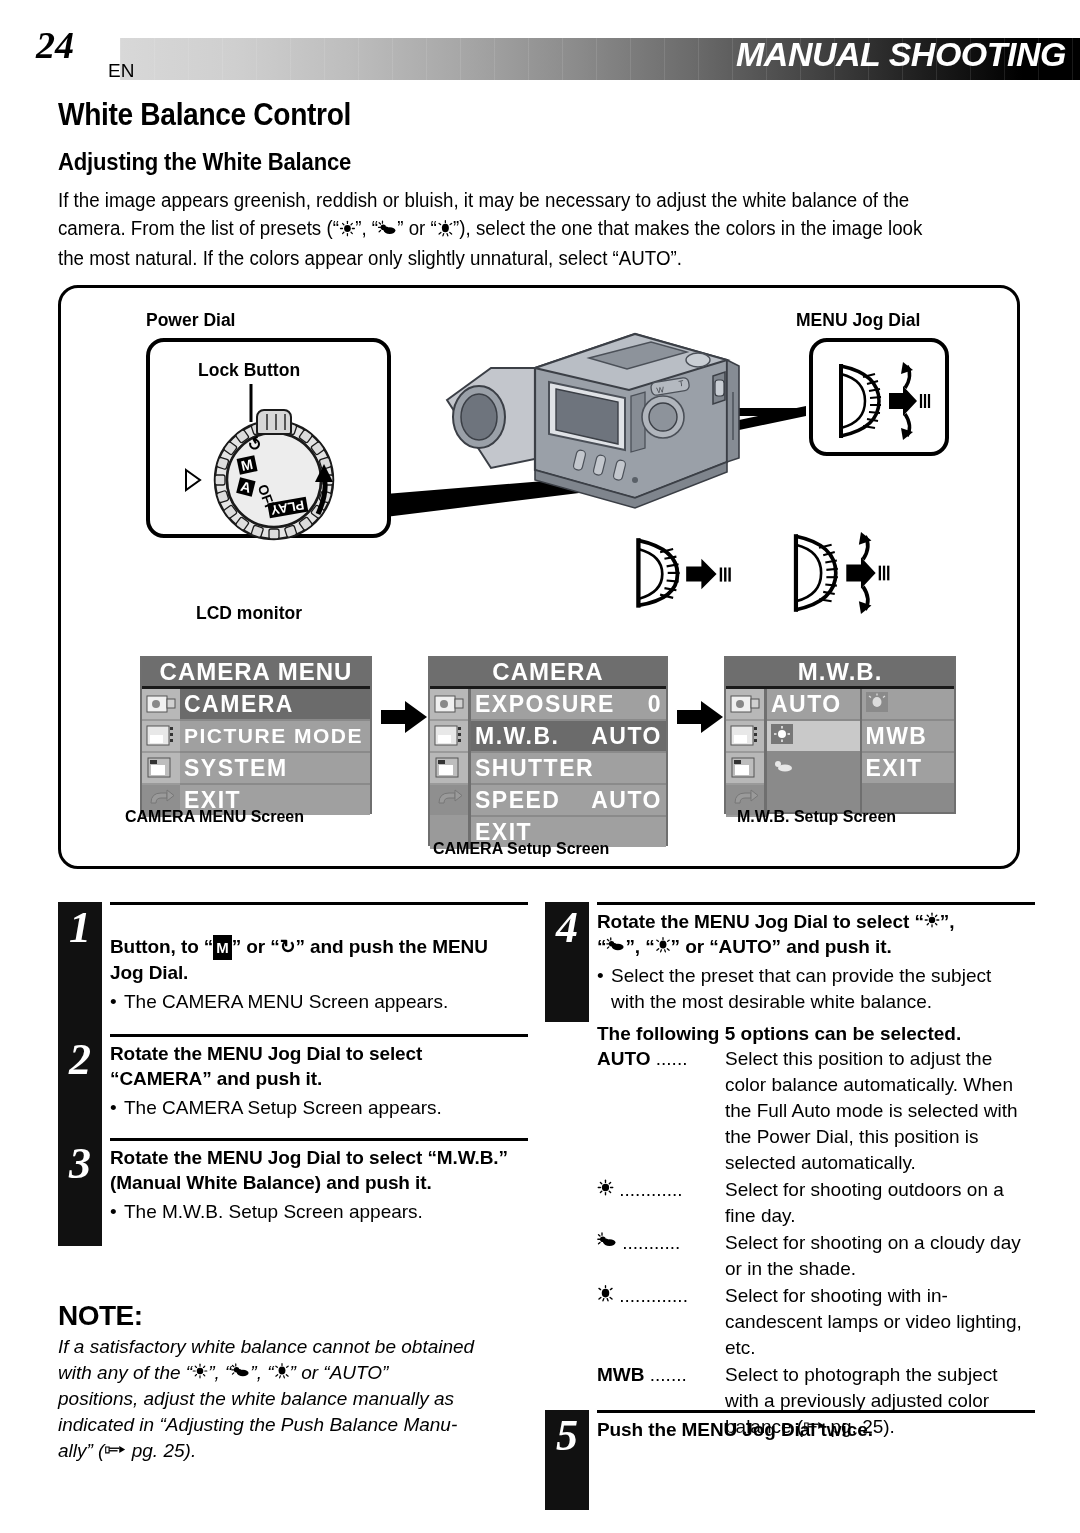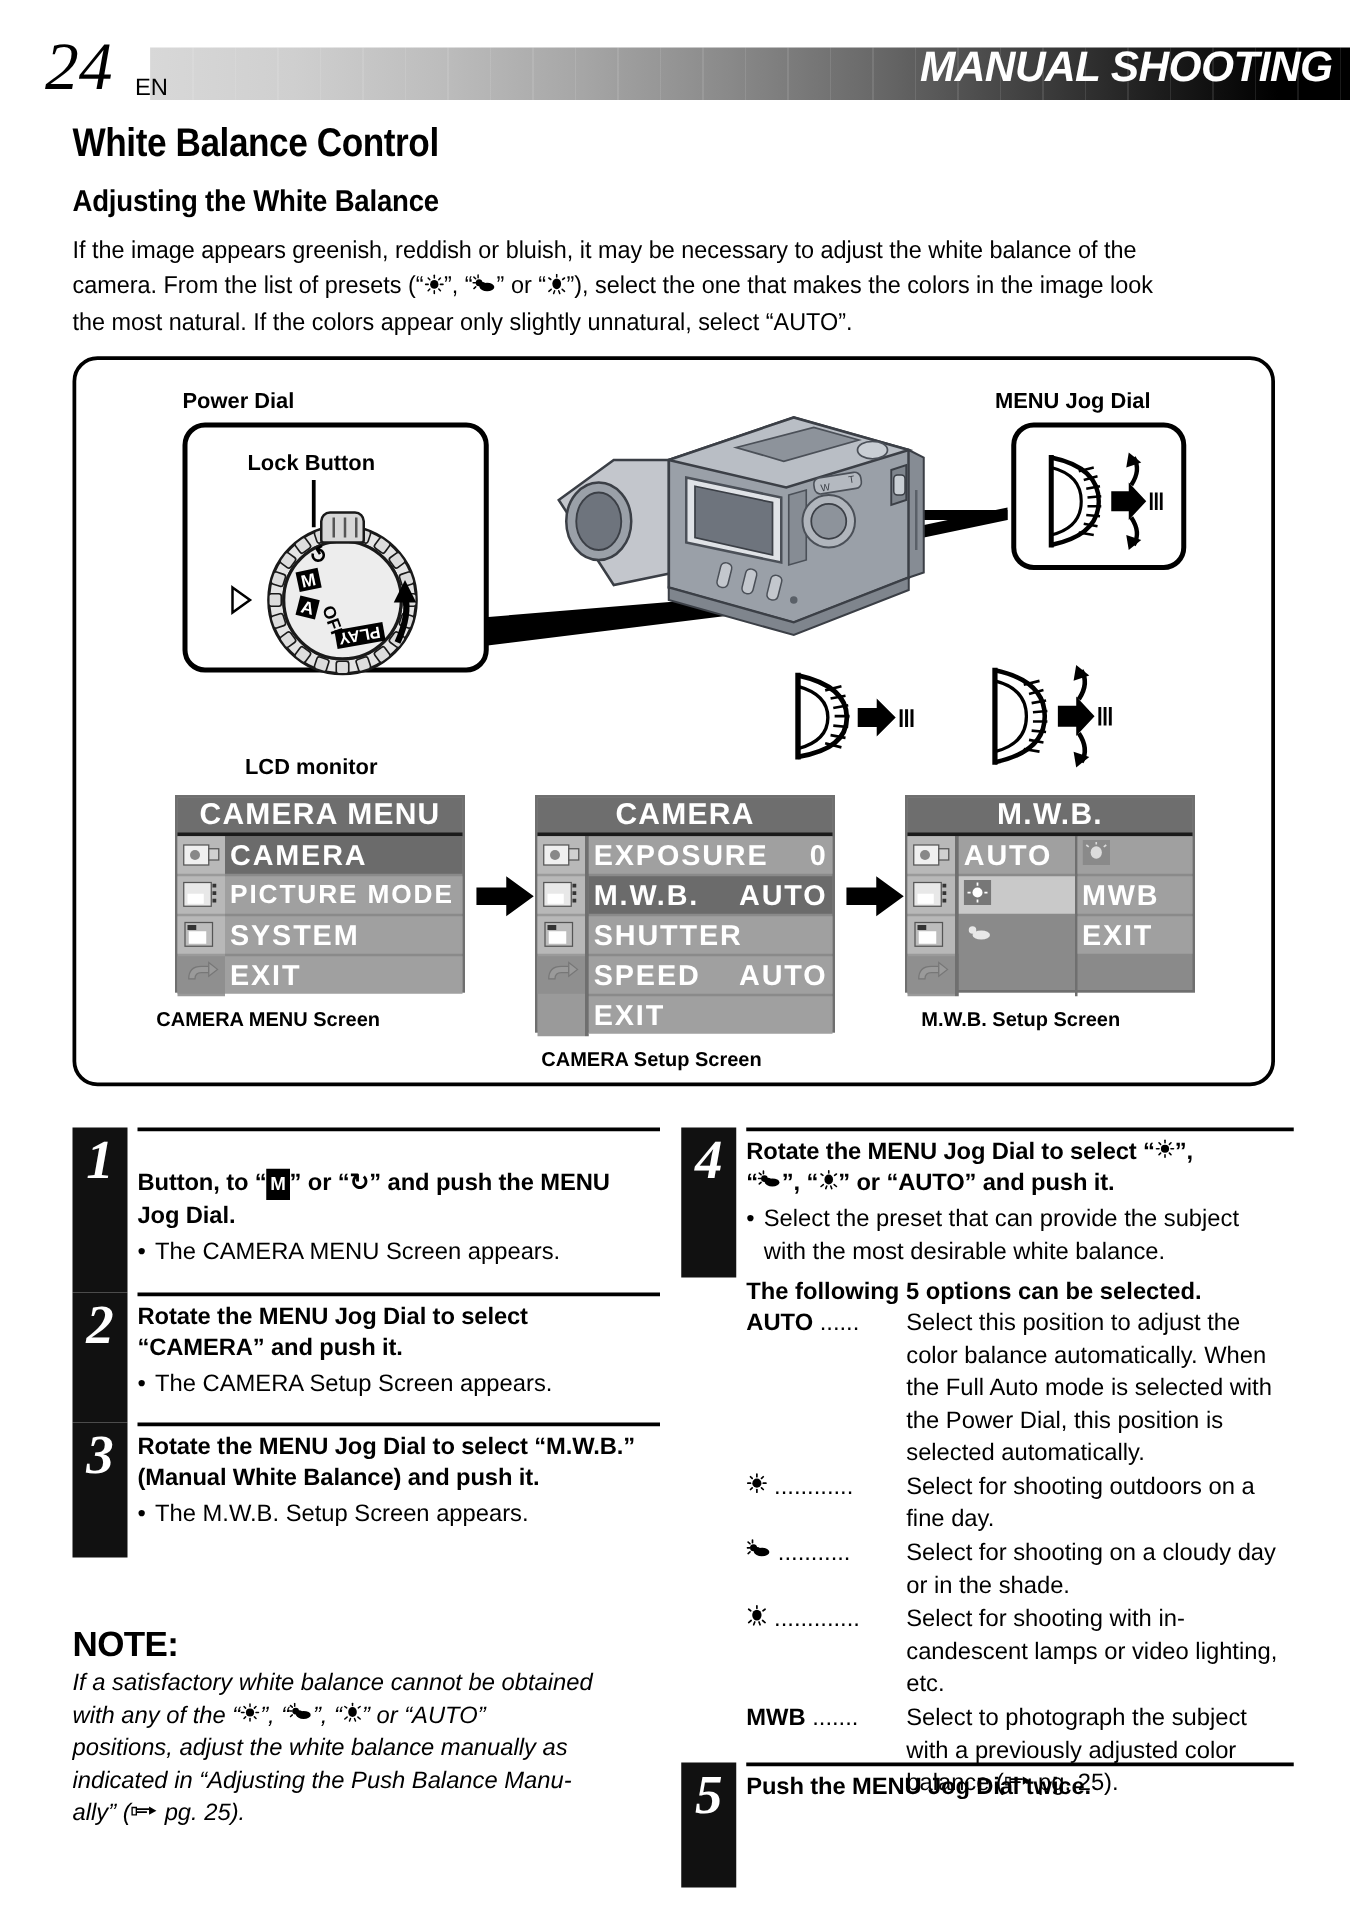--- a/index.html
+++ b/index.html
@@ -37,22 +37,22 @@
     transform: translateY(-52%);
     font-family: "Liberation Sans", sans-serif;
     font-style: italic; font-weight: bold;
     font-size: 34px; letter-spacing: -0.5px;
     color: #ffffff; white-space: nowrap;
     z-index: 3;
   }
   .page-num {
     position: absolute; left: 36px; top: -4px;
     font-family: "Liberation Serif", serif;
-    font-style: italic; font-weight: normal;
-    font-size: 54px; line-height: 1;
+    font-style: italic; font-weight: bold;
+    font-size: 38px; line-height: 1;
     color: #000;
     z-index: 4;
   }
   .page-en {
     position: absolute; left: 108px; top: 30px;
     font-family: "Liberation Sans", sans-serif;
     font-size: 19px; font-weight: normal;
     color: #000; z-index: 4;
   }
 
@@ -119,20 +119,21 @@
 
   
   .camera-svg { position: absolute; }
 
   
   .lcd {
     position: absolute;
     background: #8a8a8a;
     border: 2px solid #6f6f6f;
     font-family: "Liberation Sans", sans-serif;
+    margin-top: 20px;
   }
   .lcd-title {
     height: 31px; background: #6e6e6e;
     color: #fff; font-size: 24px; font-weight: bold;
     letter-spacing: 1px;
     display: flex; align-items: center; justify-content: center;
     border-bottom: 3px solid #1a1a1a;
   }
   .lcd-body { display: flex; }
   .lcd-side {

